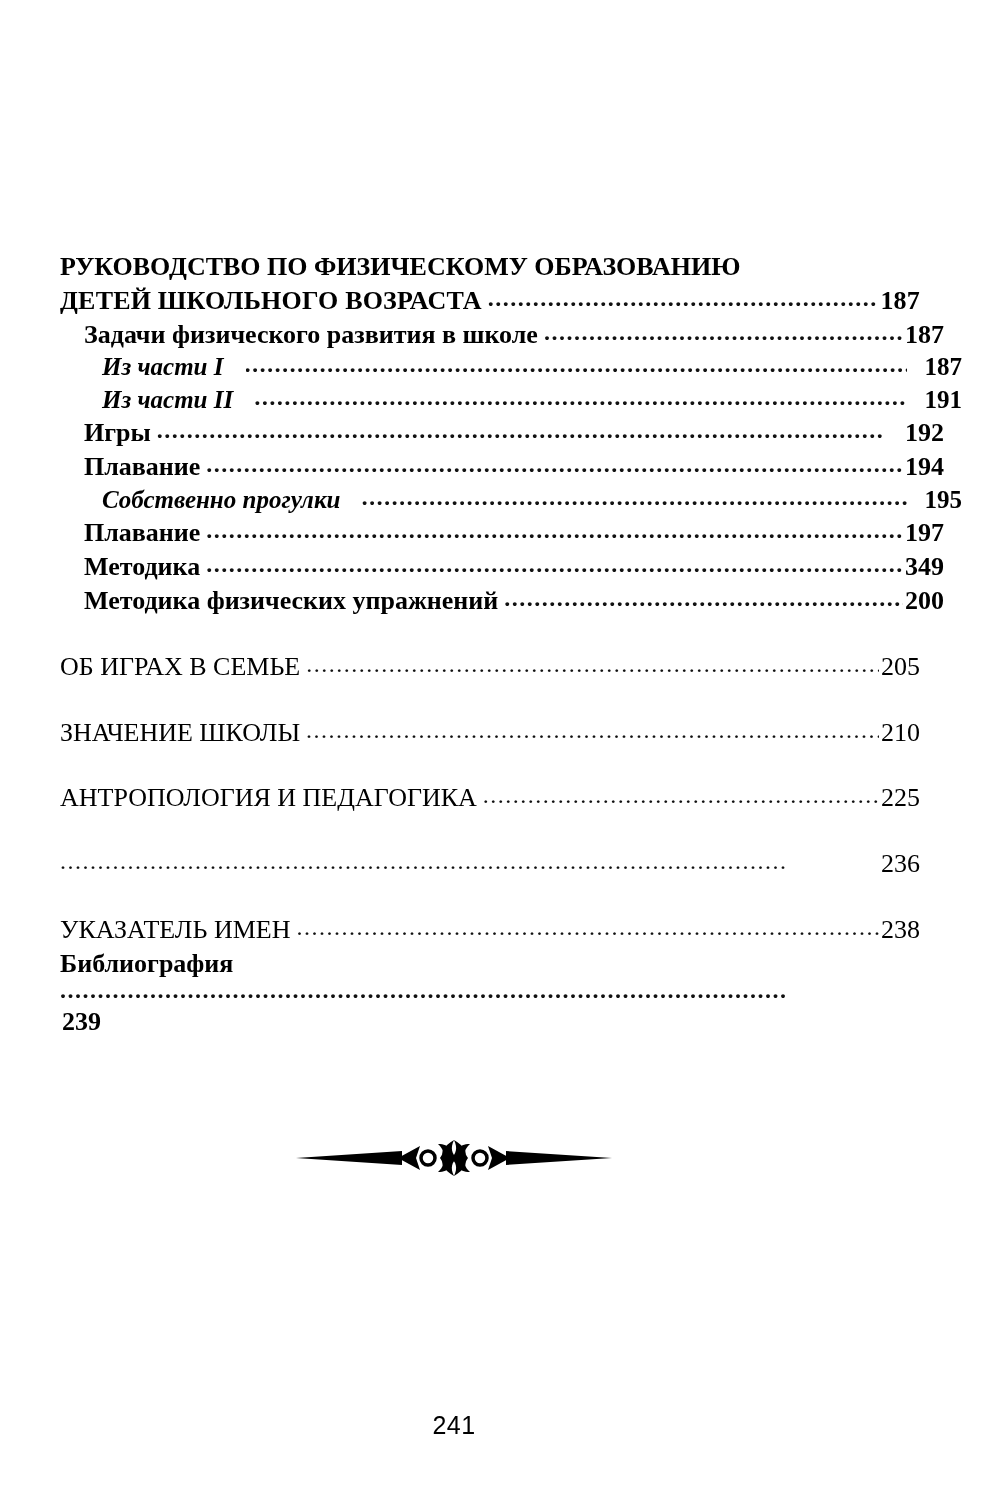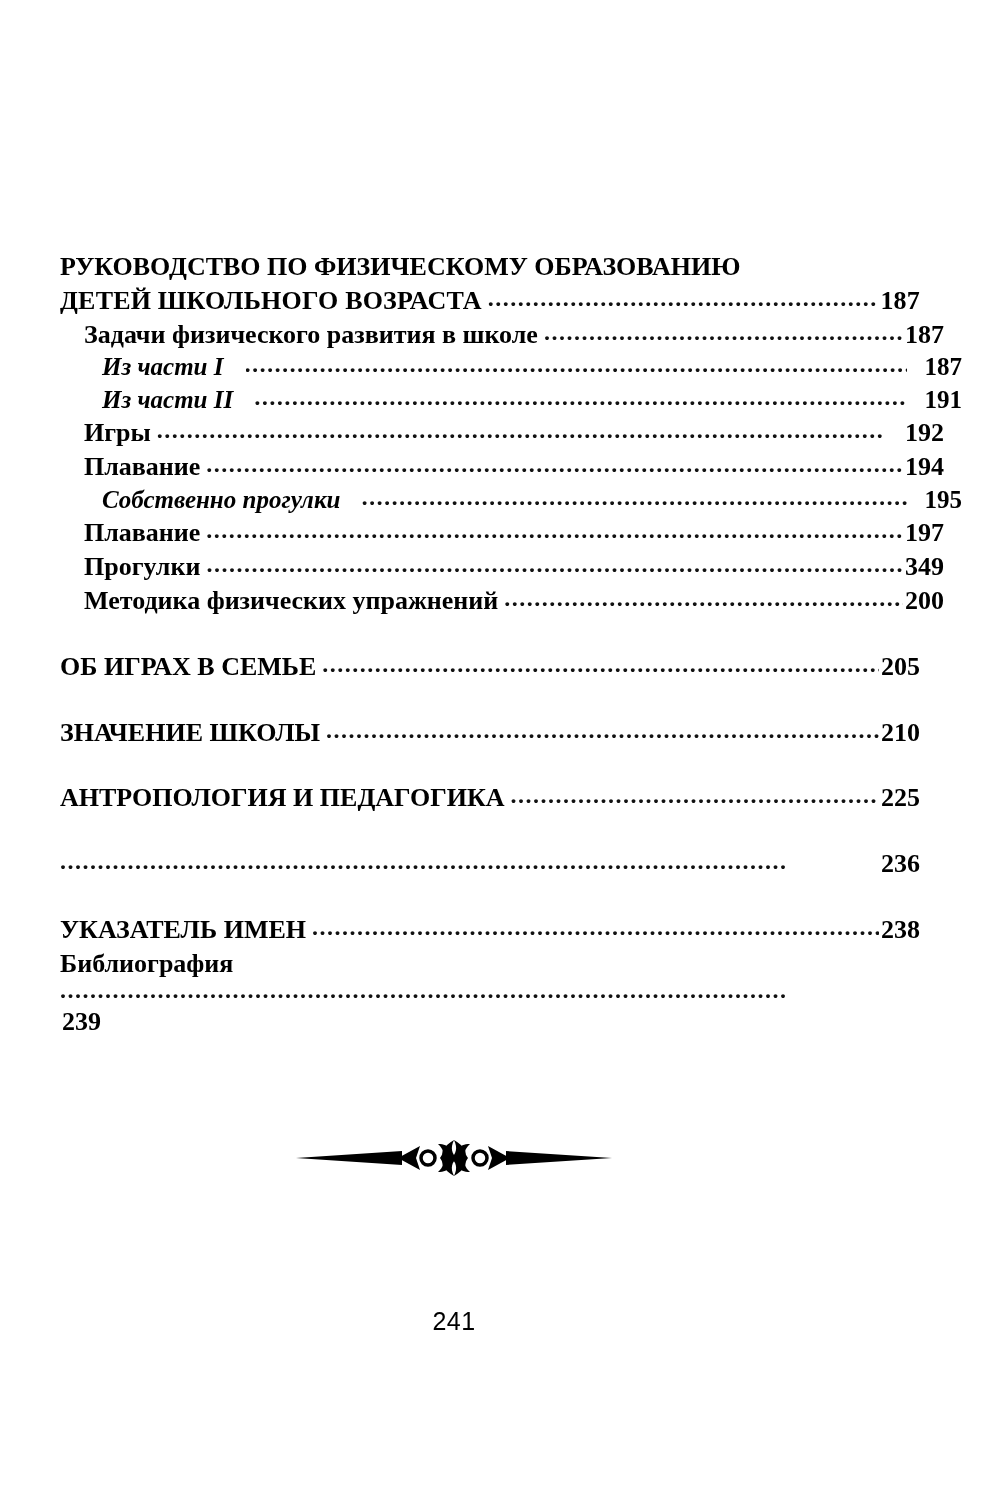--- a/index.html
+++ b/index.html
@@ -84,21 +84,21 @@
 
   .lvl-plain {
     font-size: 26px;
     font-weight: bold;
     line-height: 1.30;
     flex-direction: column;
   }
 
   .lvl-caps {
     font-size: 26px;
-    font-weight: bold;
+    font-weight: normal;
     line-height: 1.30;
     justify-content: center;
   }
 
   .continuation {
     font-size: 26px;
     font-weight: bold;
     line-height: 1.30;
   }
 
@@ -110,21 +110,21 @@
     right: 0;
     top: 1130px;
     text-align: center;
   }
   .ornament svg { display: inline-block; }
 
   .folio {
     position: absolute;
     left: 0;
     right: 0;
-    top: 1307px;
+    top: 1411px;
     text-align: center;
     font-size: 25px;
     font-family: "Liberation Sans", sans-serif;
     letter-spacing: 0.5px;
   }
 </style>
 </head>
 <body>
 
 <div class="page">
@@ -175,21 +175,21 @@
       <span class="page-num">195</span>
     </div>
 
     <div class="entry lvl-main">
       <span class="title">Плавание</span>
       <span class="leader">.................................................................................................</span>
       <span class="page-num">197</span>
     </div>
 
     <div class="entry lvl-main">
-      <span class="title">Прогулки</span>
+      <span class="title">Методика</span>
       <span class="leader">.................................................................................................</span>
       <span class="page-num">349</span>
     </div>
 
     <div class="entry lvl-main">
       <span class="title">Методика физических упражнений</span>
       <span class="leader">.................................................................................................</span>
       <span class="page-num">200</span>
     </div>
 

